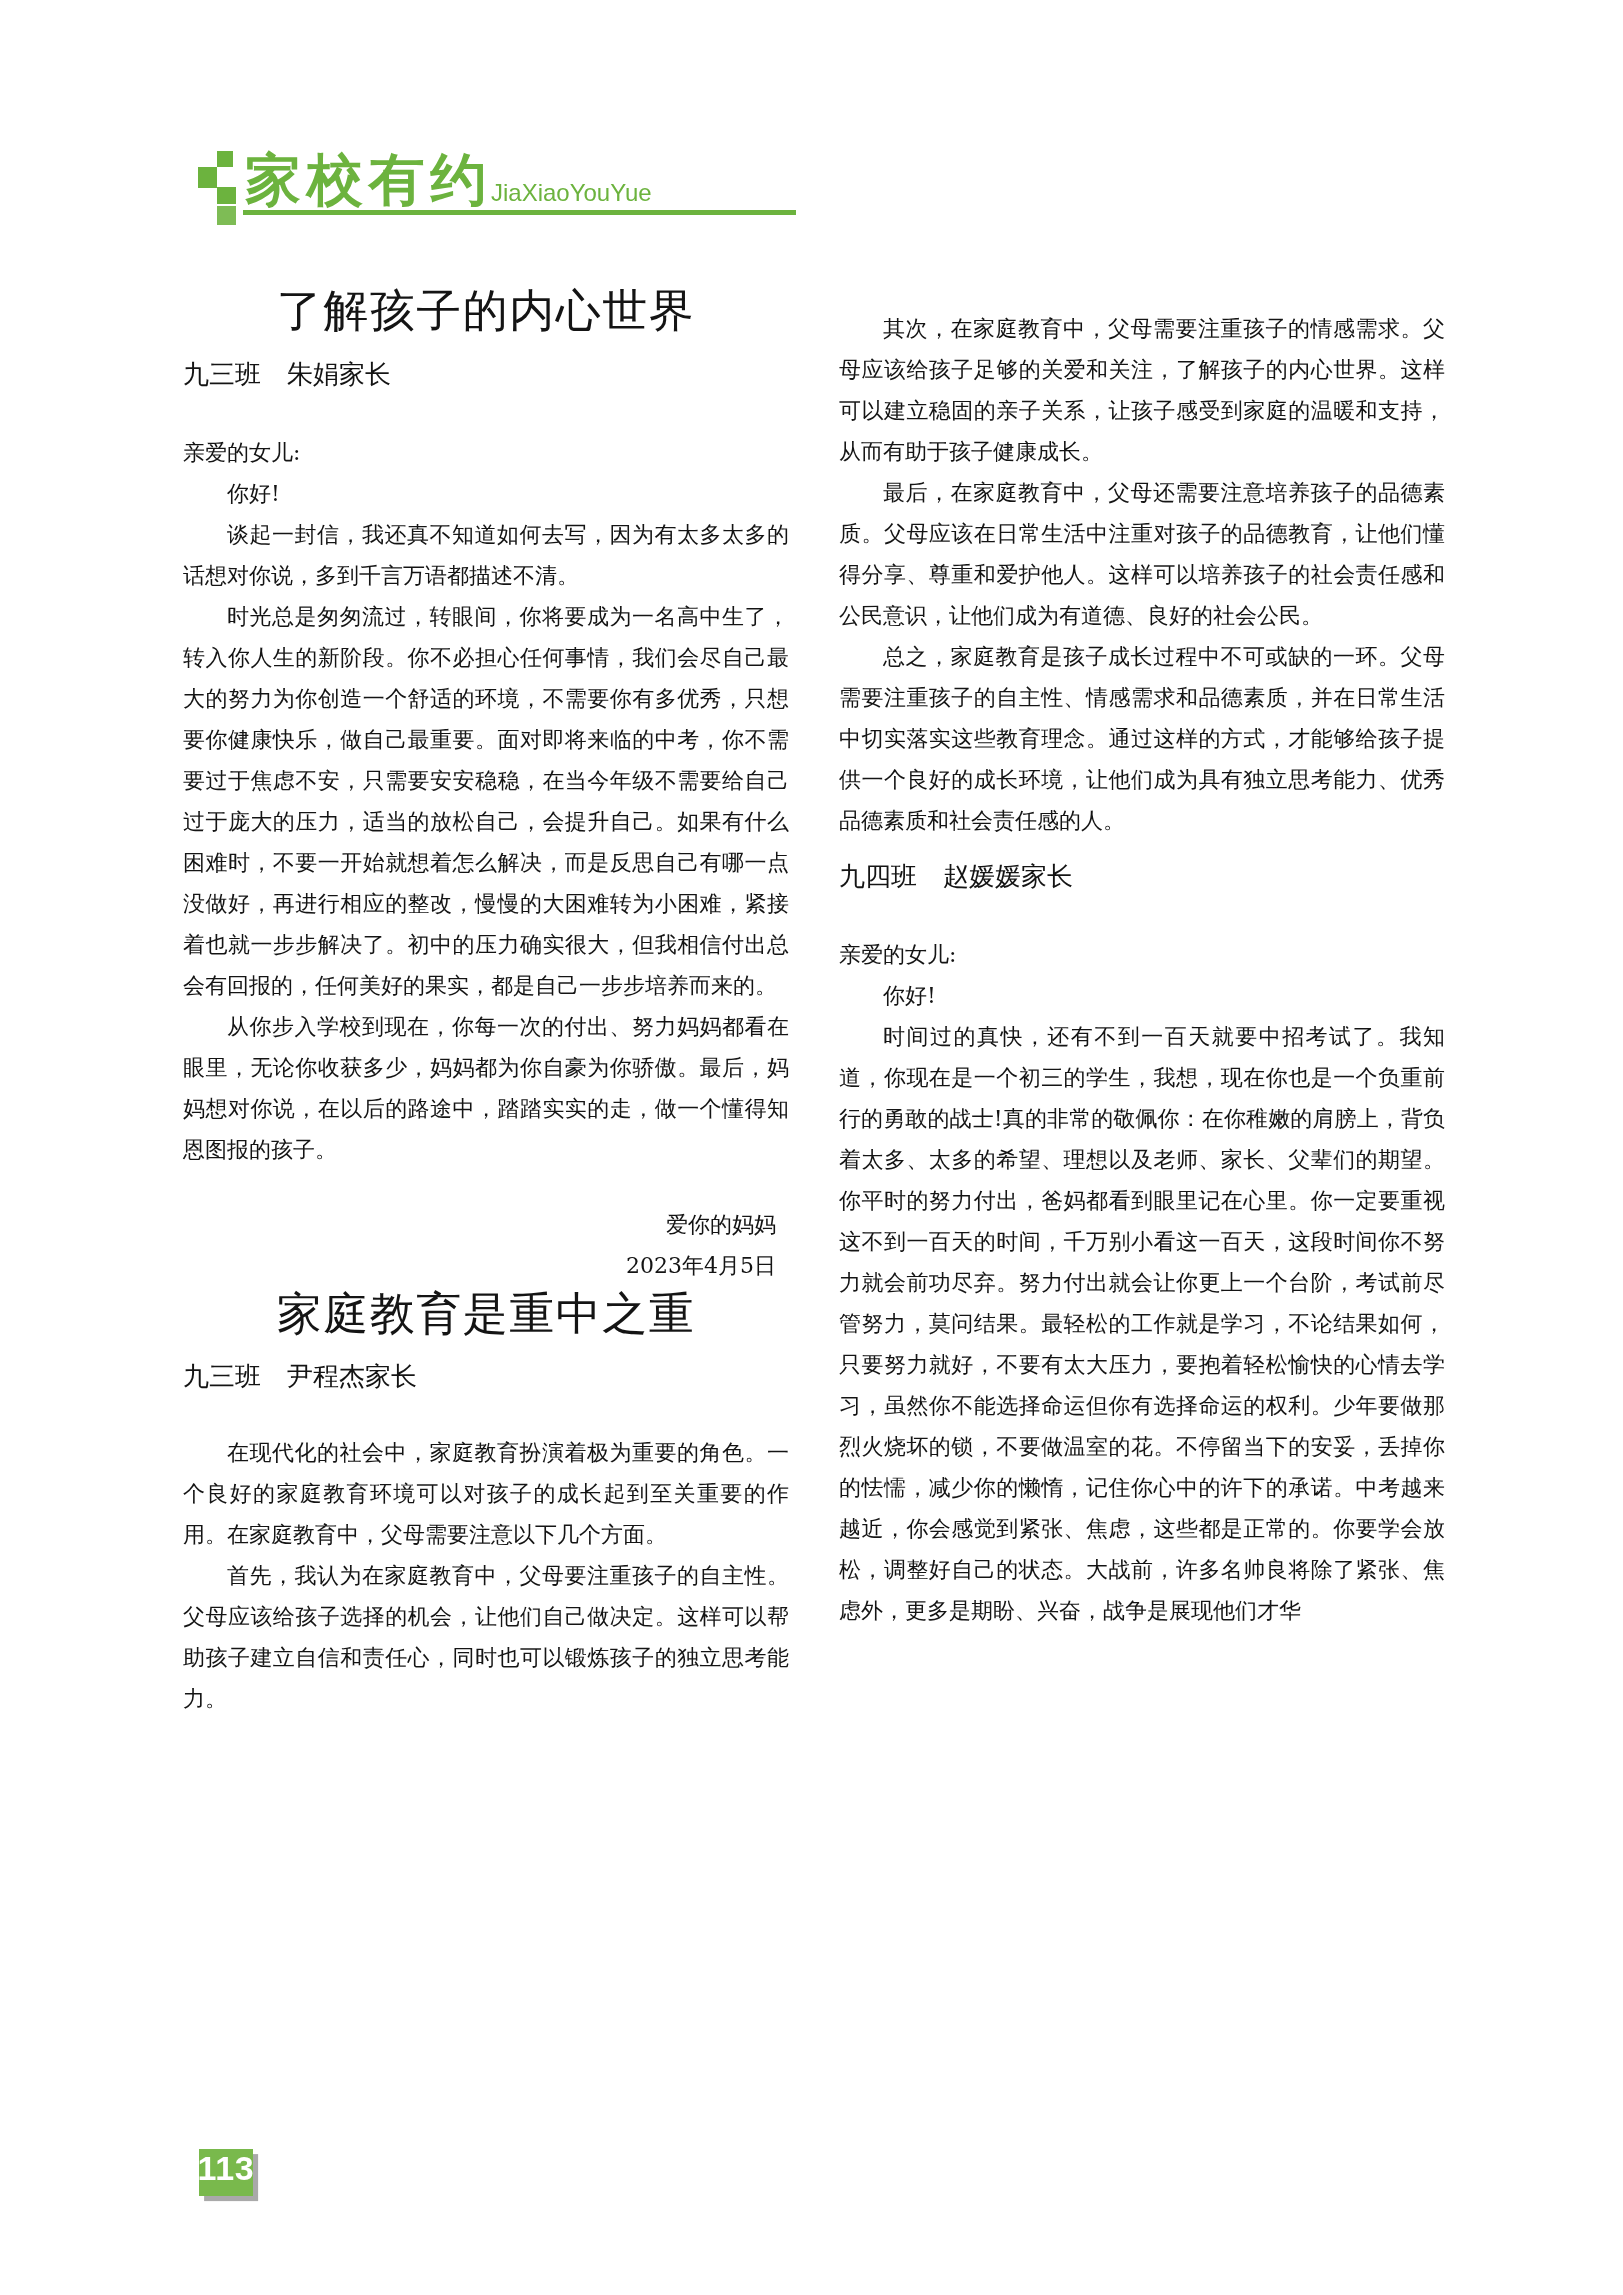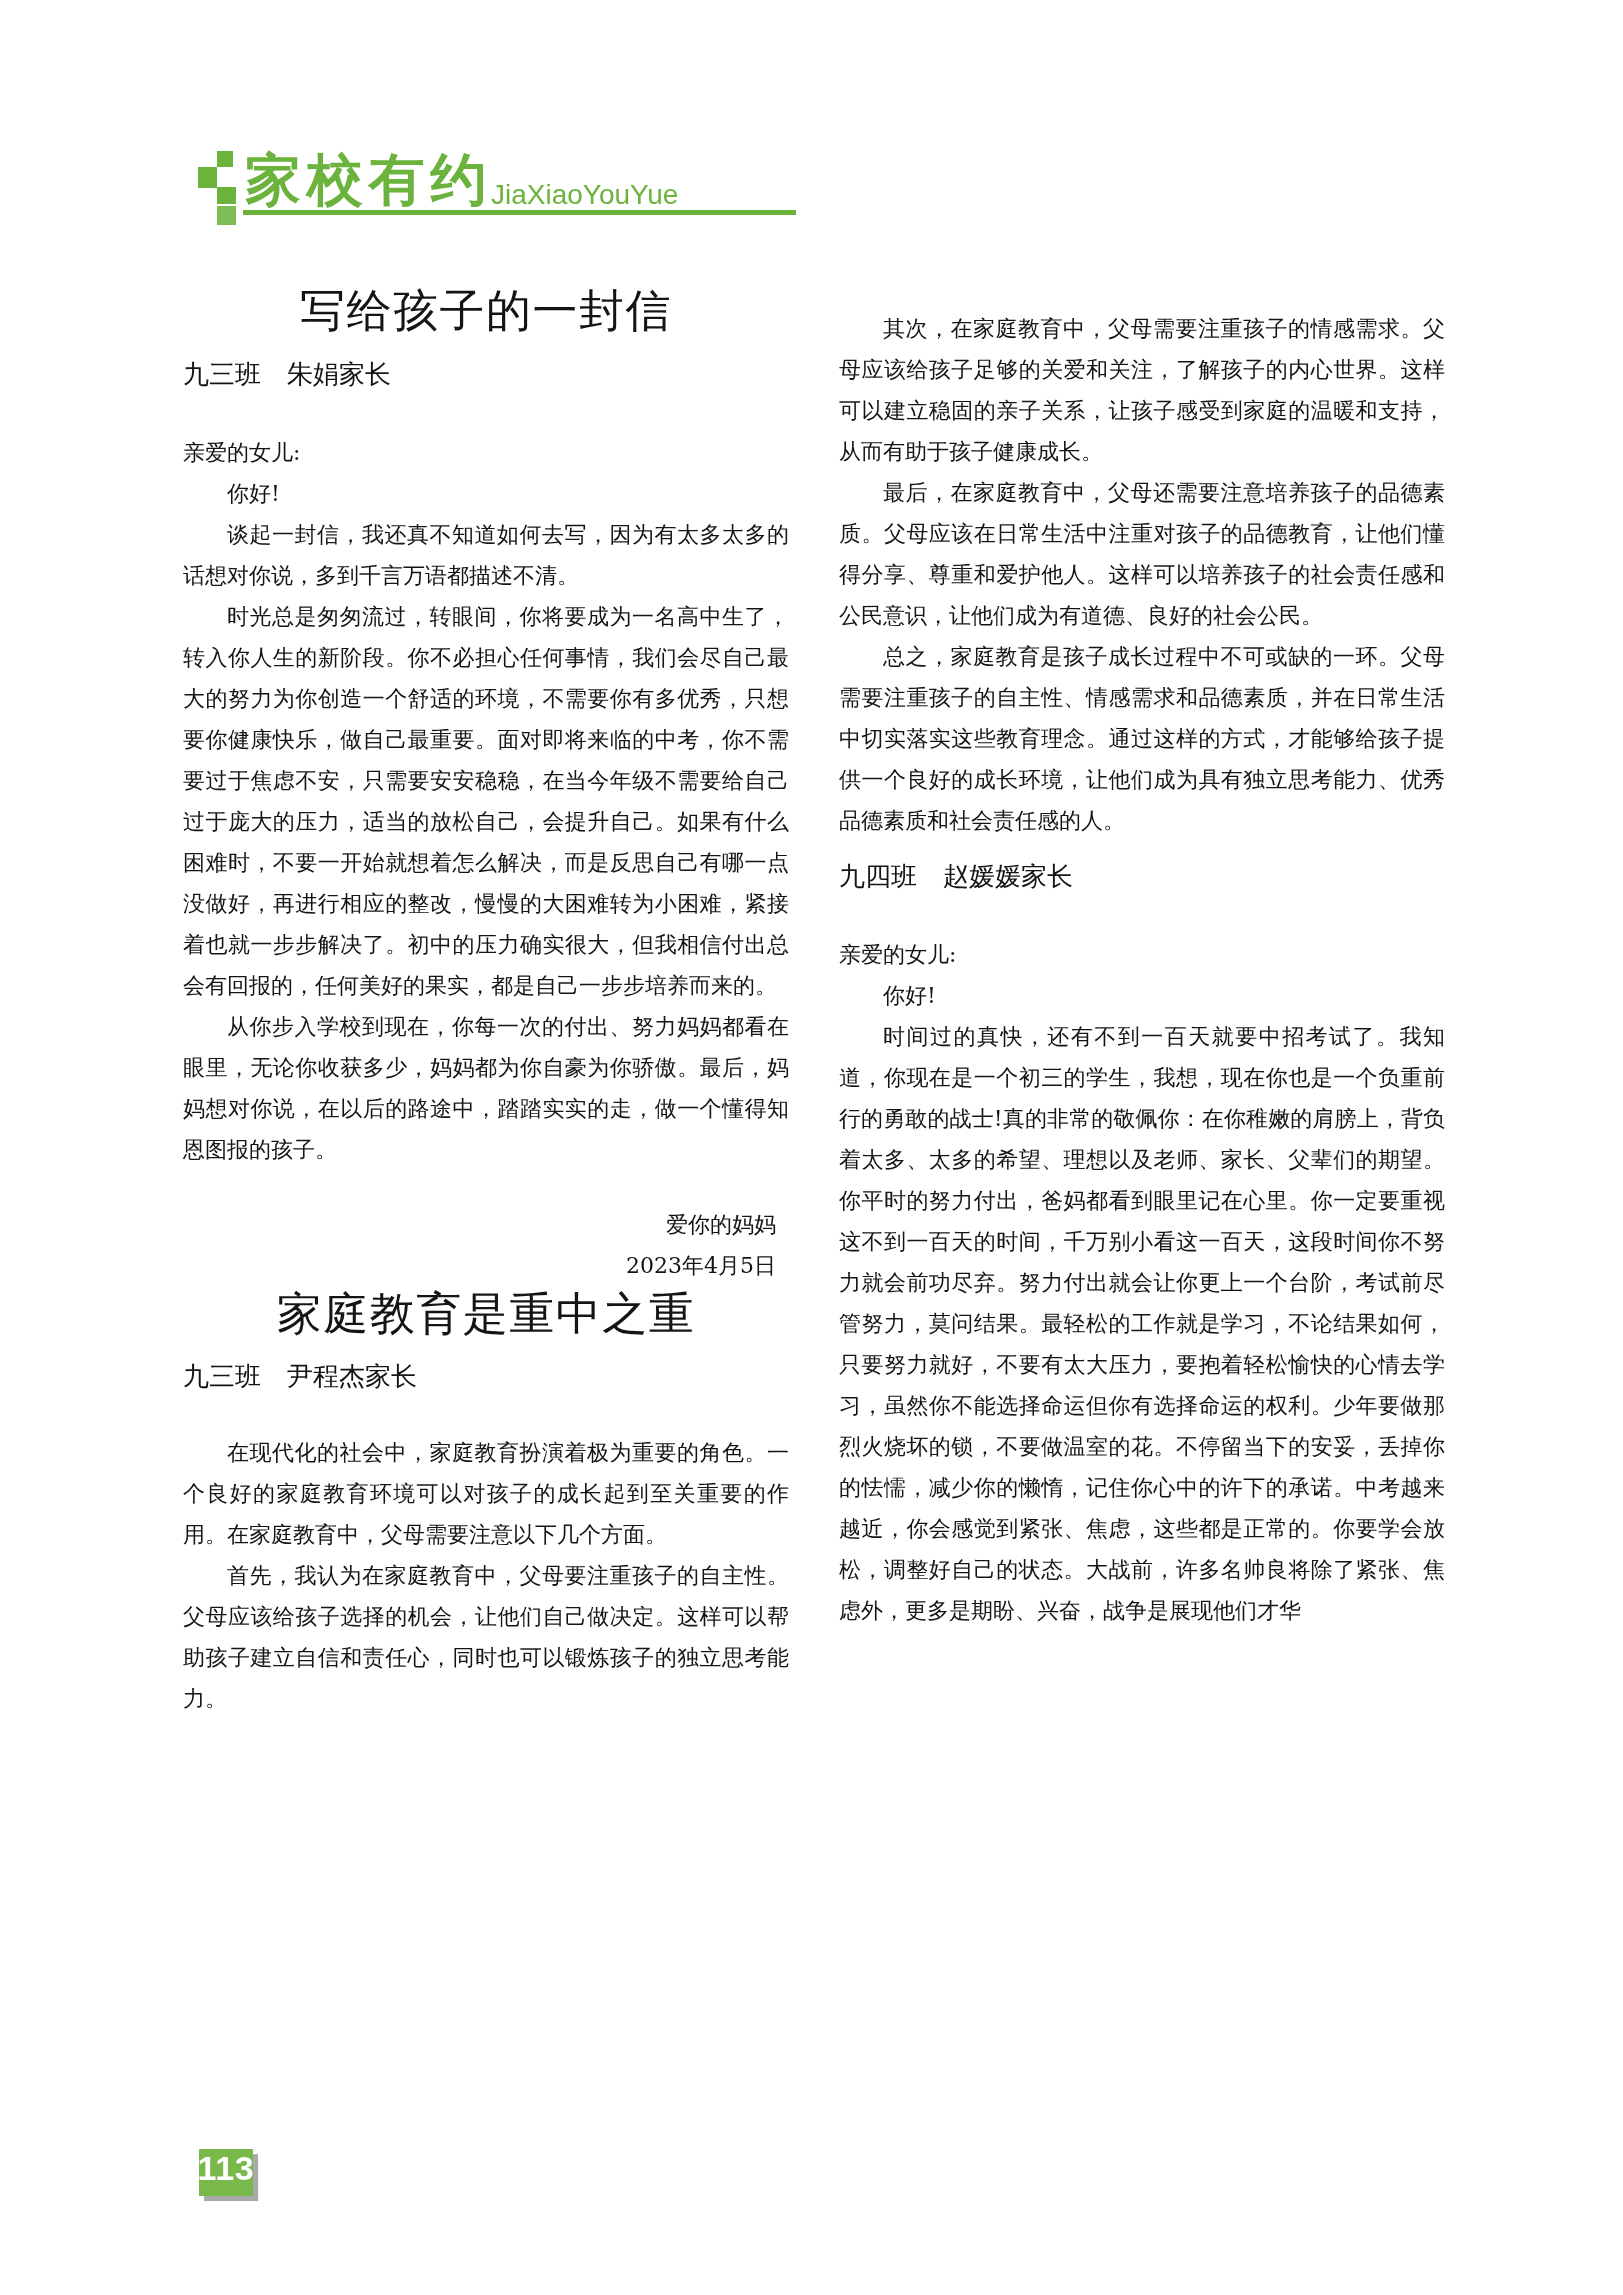--- a/index.html
+++ b/index.html
@@ -21,21 +21,21 @@
   .logo-icon .sq4{left:28.5px;top:61px;width:19px;height:19px;opacity:.88;}
   .logo-cn{
     position:absolute;left:245px;top:146px;
     font-family:"DejaVu Sans","Liberation Sans",sans-serif;
     font-weight:bold;font-size:56px;line-height:67px;
     letter-spacing:5.8px;color:var(--accent_green,#6cb33e);white-space:nowrap;
   }
   .logo-py{
     position:absolute;left:491px;top:179px;
     font-family:"Liberation Sans","DejaVu Sans",sans-serif;
-    font-size:28px;color:var(--accent_green,#6cb33e);white-space:nowrap;
+    font-size:24px;color:var(--accent_green,#6cb33e);white-space:nowrap;
   }
   .header-rule{position:absolute;left:243px;top:210px;width:553px;height:5.1px;background:var(--accent_green,#6cb33e);}
   
   .col{position:absolute;top:283px;width:606px;}
   .col-left{left:183px;}
   .col-right{left:839px;}
   h1.title{
     margin:0;font-weight:normal;font-size:45px;line-height:56px;
     text-align:center;letter-spacing:1.5px;
   }
@@ -75,21 +75,21 @@
     <span class="sq sq2"></span>
     <span class="sq sq3"></span>
     <span class="sq sq4"></span>
   </div>
   <div class="logo-cn">家校有约</div>
   <div class="logo-py">JiaXiaoYouYue</div>
   <div class="header-rule"></div>
 
   <div class="col col-left">
     <section>
-      <h1 class="title mt-title1">写给孩子的一封信</h1>
+      <h1 class="title mt-title1">了解孩子的内心世界</h1>
       <div class="author">九三班　朱娟家长</div>
       <div class="body">
         <p>亲爱的女儿:</p>
         <p class="indent">你好!</p>
         <p class="indent">谈起一封信，我还真不知道如何去写，因为有太多太多的话想对你说，多到千言万语都描述不清。</p>
         <p class="indent">时光总是匆匆流过，转眼间，你将要成为一名高中生了，转入你人生的新阶段。你不必担心任何事情，我们会尽自己最大的努力为你创造一个舒适的环境，不需要你有多优秀，只想要你健康快乐，做自己最重要。面对即将来临的中考，你不需要过于焦虑不安，只需要安安稳稳，在当今年级不需要给自己过于庞大的压力，适当的放松自己，会提升自己。如果有什么困难时，不要一开始就想着怎么解决，而是反思自己有哪一点没做好，再进行相应的整改，慢慢的大困难转为小困难，紧接着也就一步步解决了。初中的压力确实很大，但我相信付出总会有回报的，任何美好的果实，都是自己一步步培养而来的。</p>
         <p class="indent">从你步入学校到现在，你每一次的付出、努力妈妈都看在眼里，无论你收获多少，妈妈都为你自豪为你骄傲。最后，妈妈想对你说，在以后的路途中，踏踏实实的走，做一个懂得知恩图报的孩子。</p>
         <p class="sig sig-first">爱你的妈妈</p>
         <p class="sig">2023年4月5日</p>
       </div>

